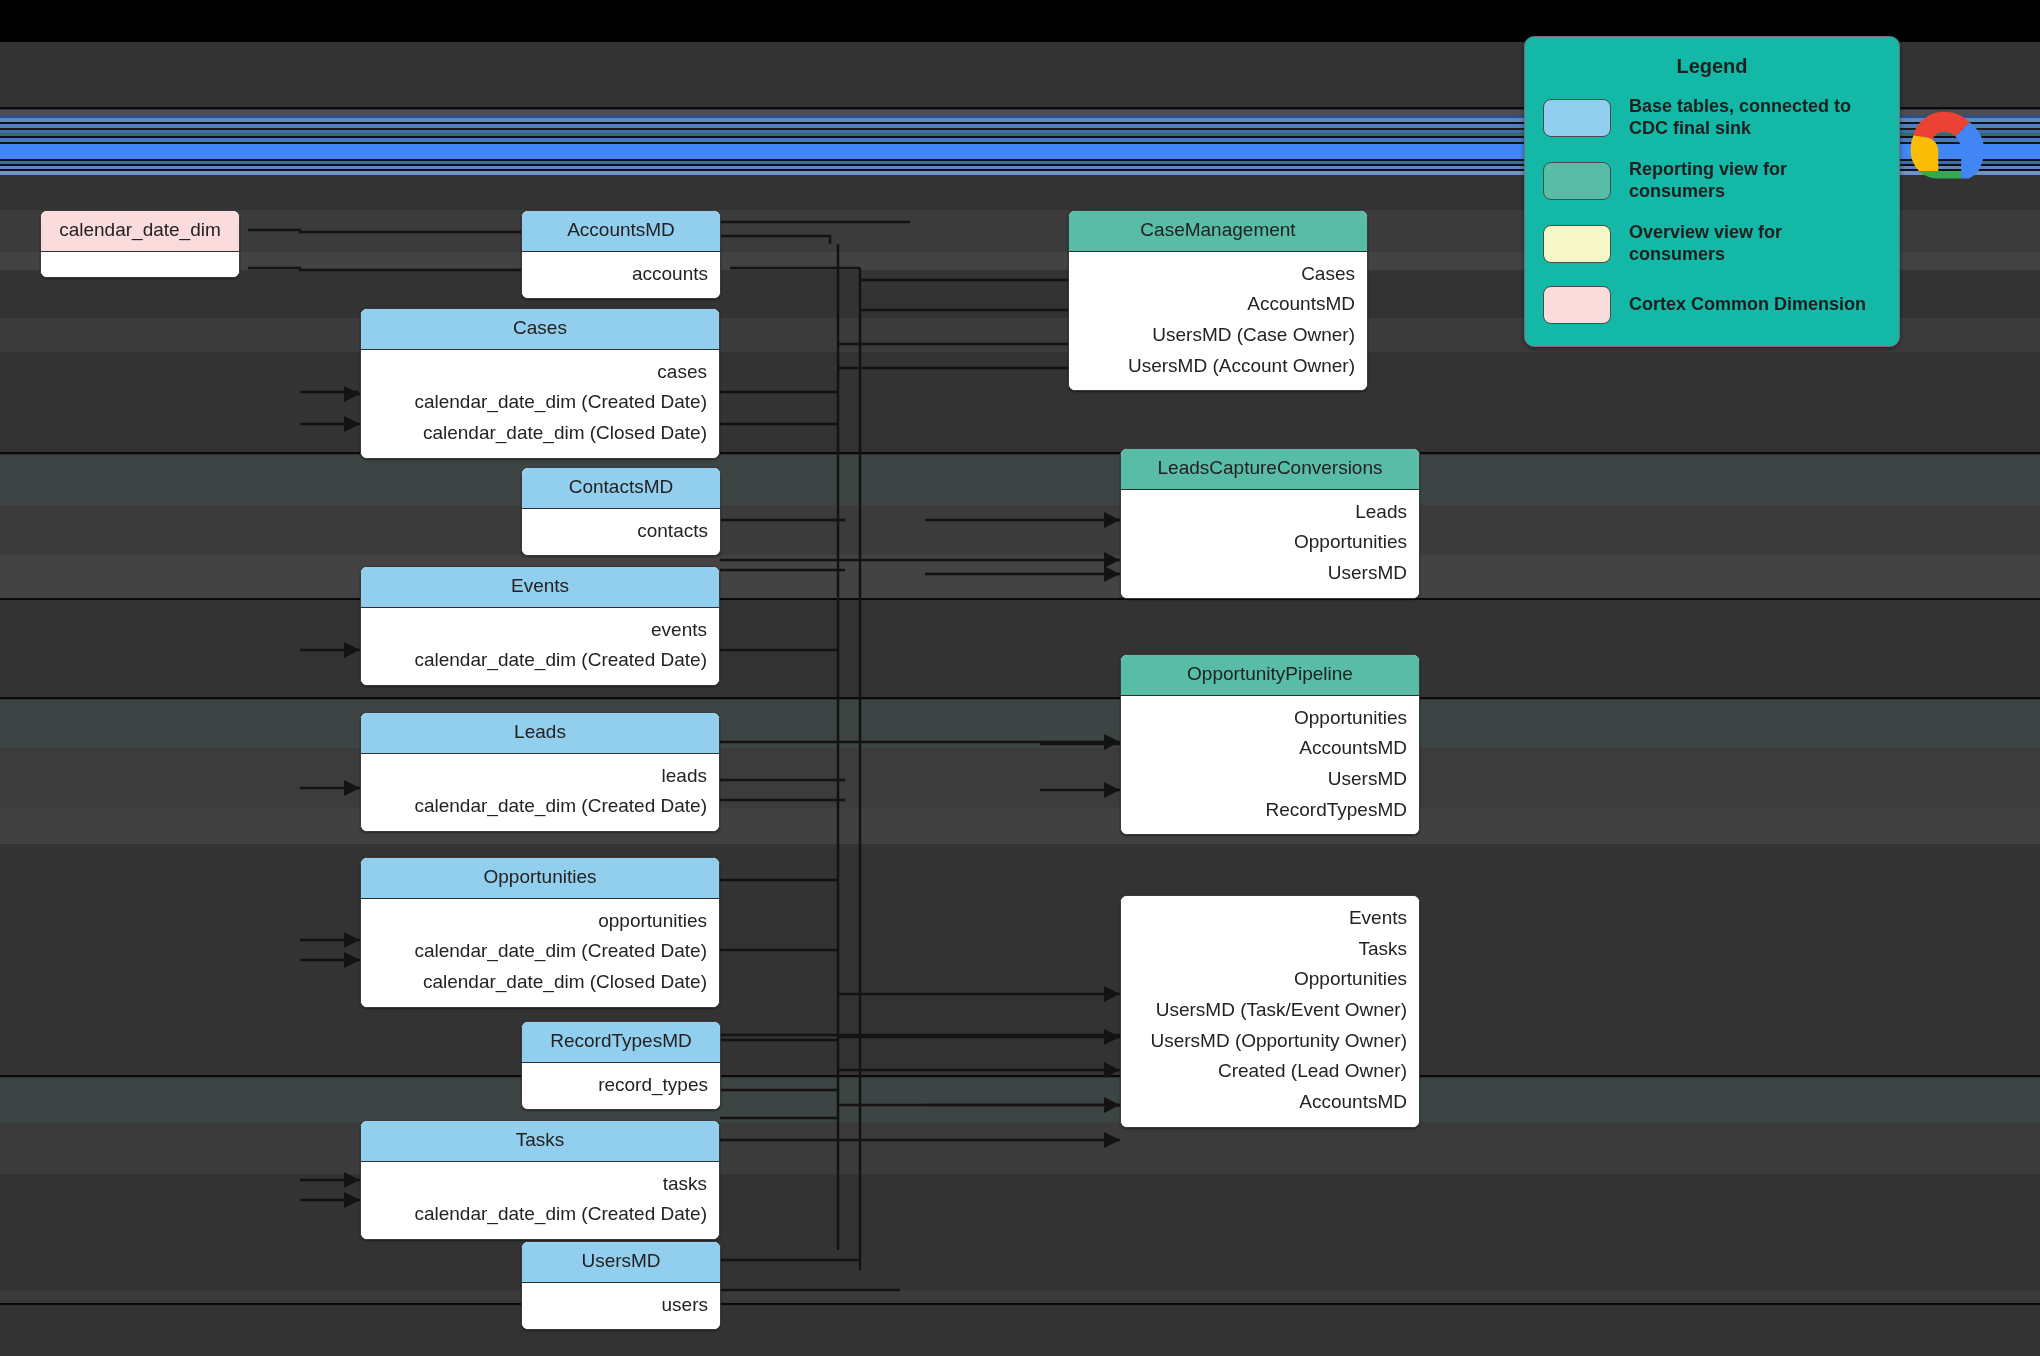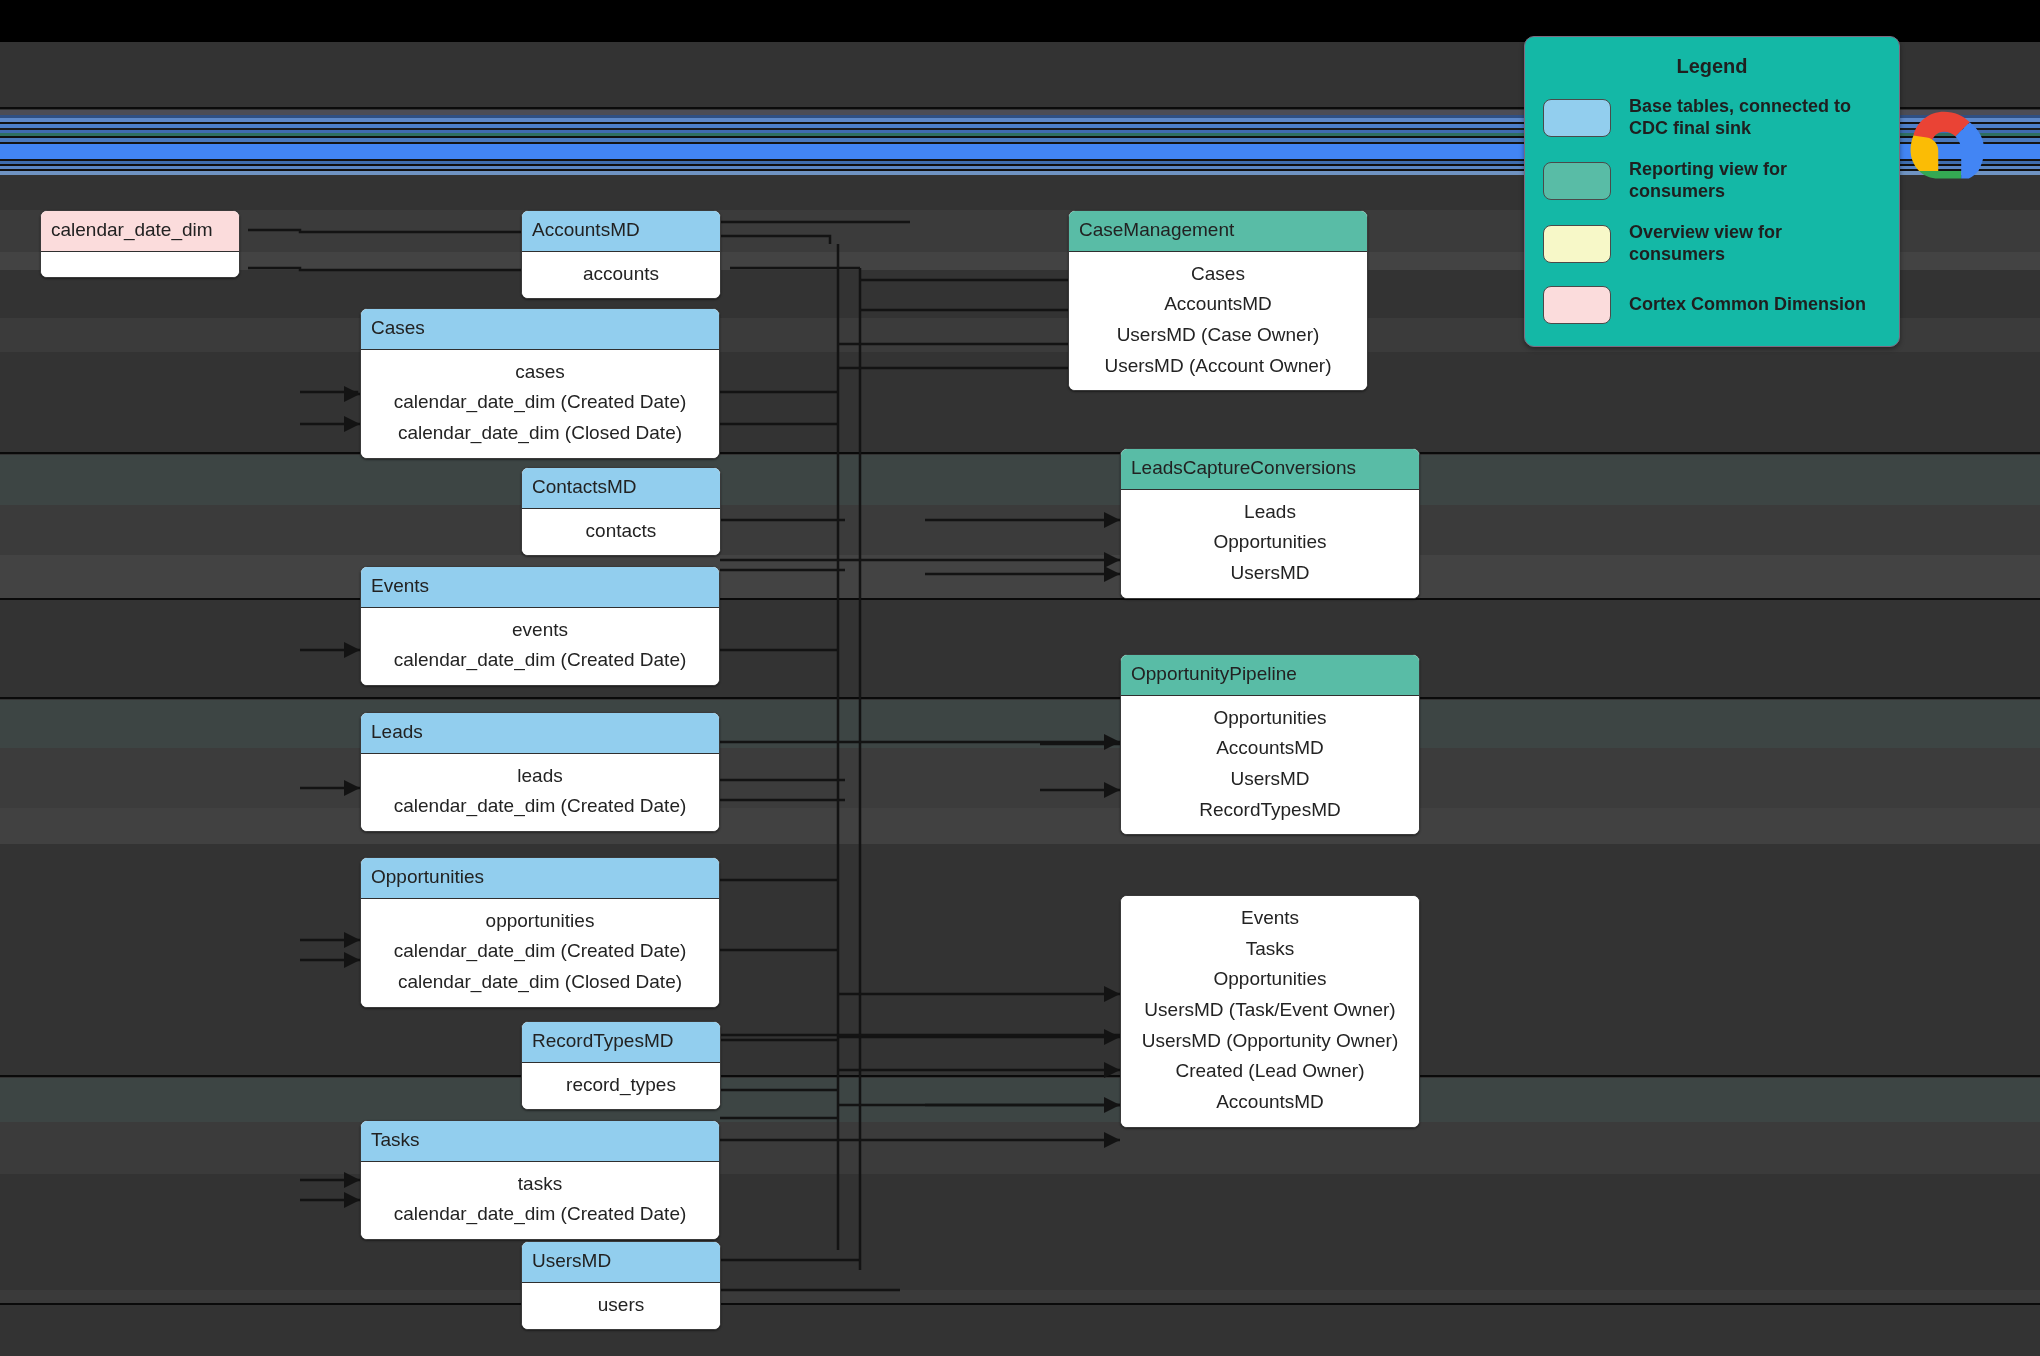--- a/index.html
+++ b/index.html
@@ -32,32 +32,33 @@
   .node{
     position:absolute;
     border:1px solid #3a3a3a;
     border-radius:7px;
     background:#ffffff;
     box-shadow:0 1px 2px rgba(0,0,0,.45);
     overflow:hidden;
     z-index:5;
   }
   .node .hdr{
+    text-align:center;
     font-size:19px;
     color:#222222;
     padding:9px 10px 10px;
     border-bottom:1px solid #2f2f2f;
     line-height:1.08;
   }
   .node .body{
     background:#ffffff;
     padding:7px 10px 9px;
   }
   .node .body .row{
-    text-align:center;
+    text-align:right;
     font-size:19px;
     color:#232323;
     line-height:1.30;
     padding:3px 2px;
     white-space:nowrap;
   }
   .node .body.empty{height:25px;padding:0;}
   .hdr.base{background:#92CEEE;}
   .hdr.view{background:#59BCA6;}
   .hdr.dim{background:#FBDCDC;}

